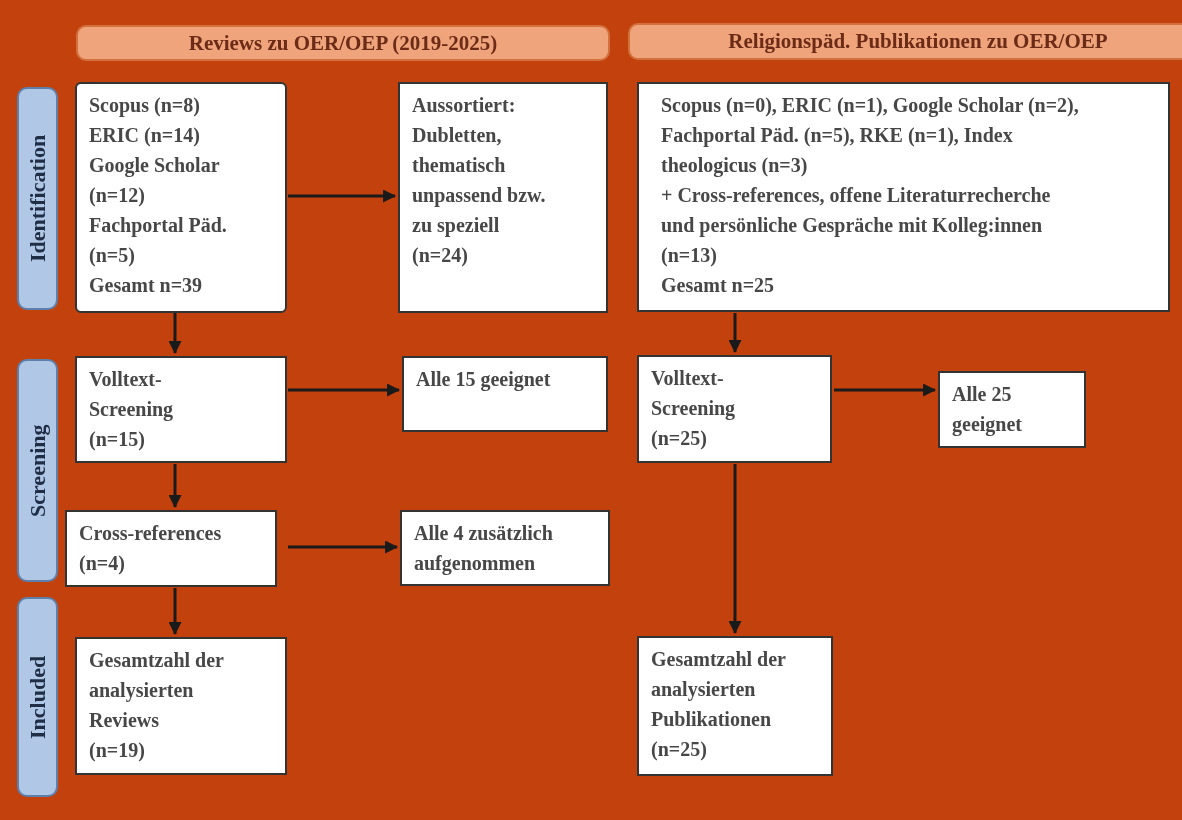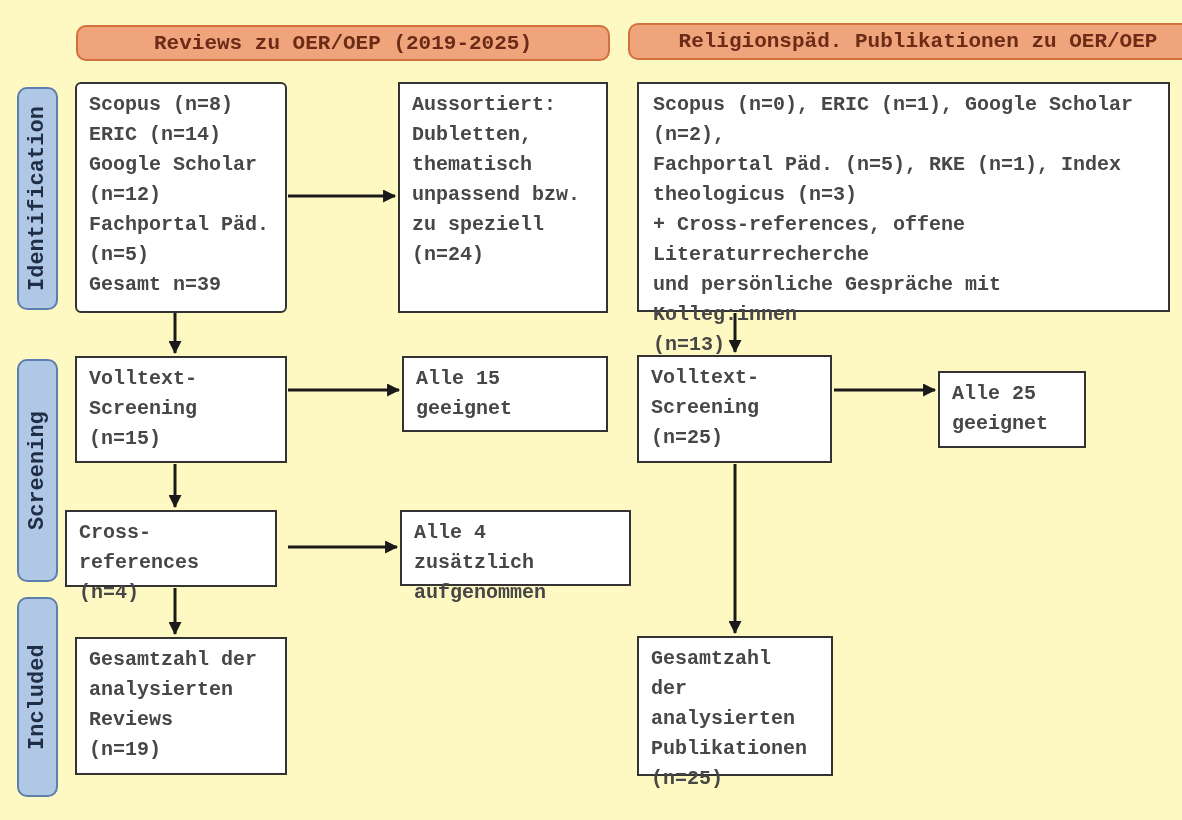--- a/index.html
+++ b/index.html
@@ -1,21 +1,21 @@
 <!DOCTYPE html>
 <html><head>
 <meta charset="utf-8">
 <style>
   html, body { margin: 0; padding: 0; background: #ffffff; }
   .canvas {
     position: relative;
     width: 1182px;
     height: 820px;
-    background: #fef9c3;
-    font-family: Liberation Mono, monospace;
+    background: #c2410c;
+    font-family: Liberation Serif, serif;
     overflow: hidden;
   }
   .arrow-layer {
     position: absolute;
     left: 0; top: 0;
     width: 1182px; height: 820px;
     pointer-events: none;
   }
   .flow-box {
     position: absolute;
@@ -64,24 +64,24 @@
   
   .stage-id   { left: 17px; top: 87px;  width: 41px; height: 223px; }
   .stage-scr  { left: 17px; top: 359px; width: 41px; height: 223px; }
   .stage-inc  { left: 17px; top: 597px; width: 41px; height: 200px; }
   
   .box-l-id       { left: 75px;  top: 82px;  width: 212px; height: 231px; border-radius: 6px; }
   .box-l-excl     { left: 398px; top: 82px;  width: 210px; height: 231px; }
   .box-l-full     { left: 75px;  top: 356px; width: 212px; height: 107px; }
   .box-l-full-res { left: 402px; top: 356px; width: 206px; height: 76px; }
   .box-l-cross    { left: 65px;  top: 510px; width: 212px; height: 77px; }
-  .box-l-cross-res{ left: 400px; top: 510px; width: 231px; height: 76px; }
+  .box-l-cross-res{ left: 400px; top: 510px; width: 210px; height: 76px; }
   .box-l-incl     { left: 75px;  top: 637px; width: 212px; height: 138px; }
   
-  .box-r-id       { left: 637px; top: 82px;  width: 533px; height: 230px; padding: 6px 14px; }
+  .box-r-id       { left: 637px; top: 82px;  width: 533px; height: 230px; padding: 6px 22px; }
   .box-r-full     { left: 637px; top: 355px; width: 195px; height: 108px; }
   .box-r-full-res { left: 938px; top: 371px; width: 148px; height: 77px; }
   .box-r-incl     { left: 637px; top: 636px; width: 196px; height: 140px; }
 </style>
 </head>
 <body>
 
 <div class="canvas">
 
   <div class="col-header hdr-left">Reviews zu OER/OEP (2019-2025)</div>

